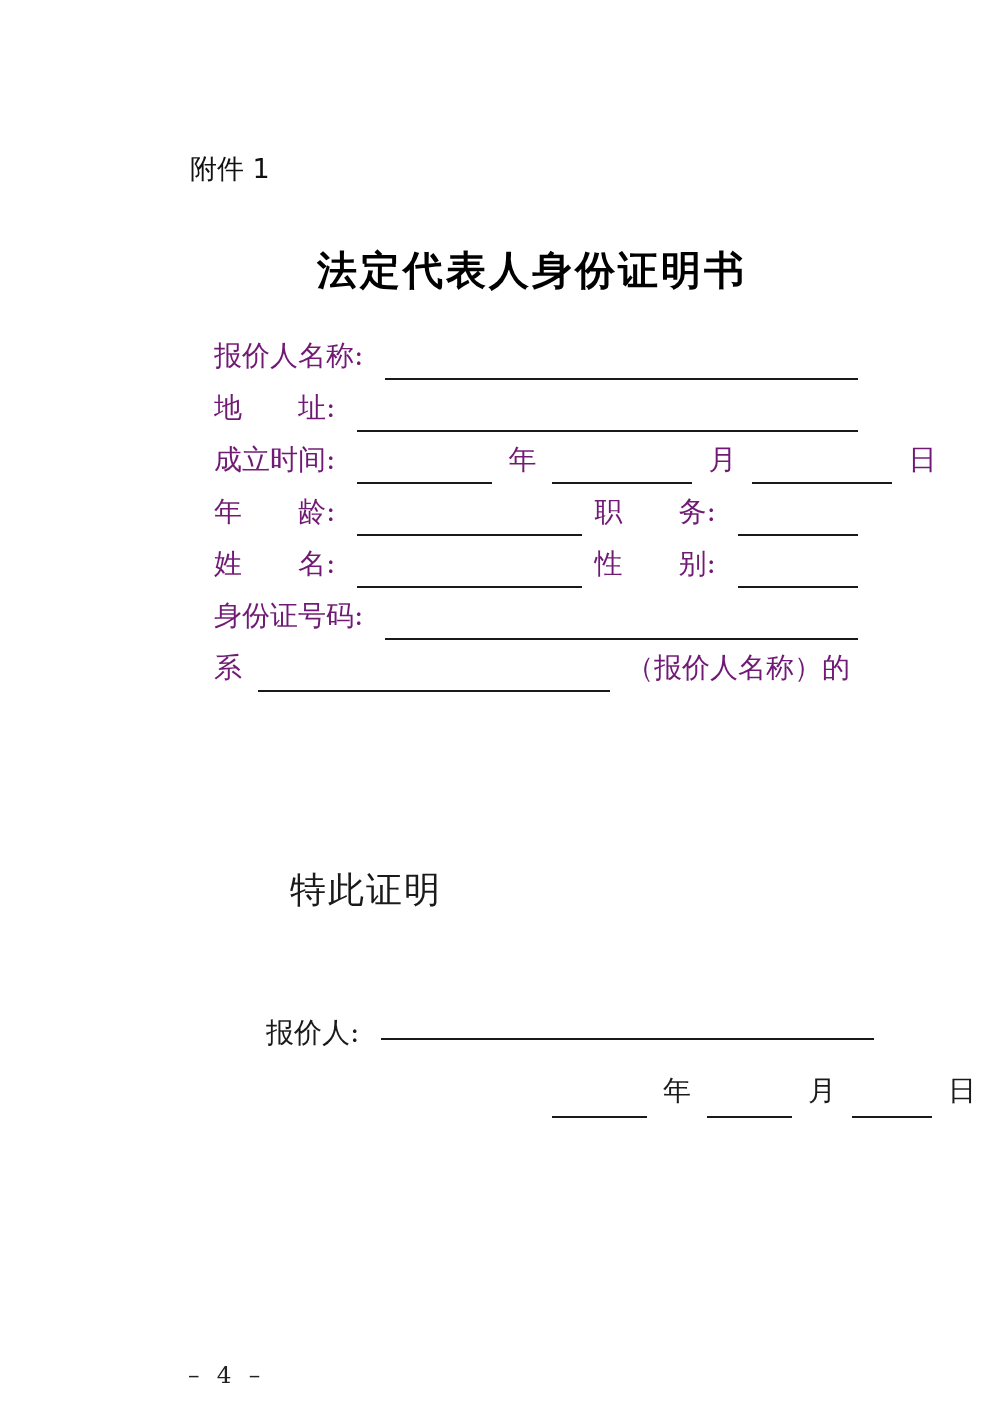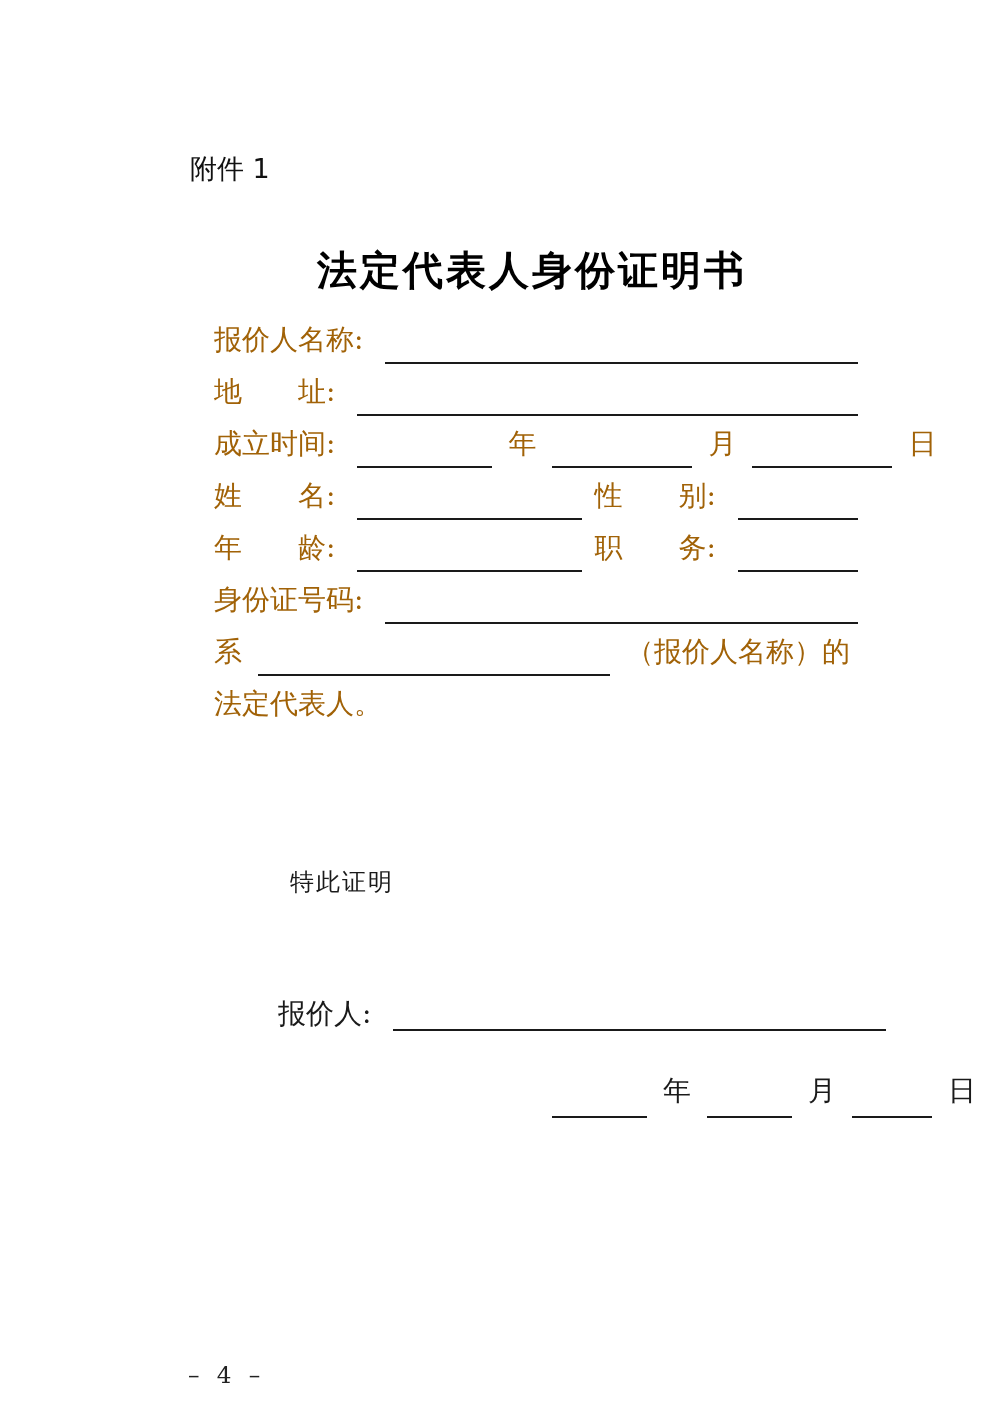--- a/index.html
+++ b/index.html
@@ -16,22 +16,22 @@
     position:absolute; left:150px; top:112px;
     font-family:"DejaVu Sans","Liberation Sans",sans-serif;
     font-size:27px; line-height:34px; color:#111;
   }
   .title {
     position:absolute; left:0; top:203px; width:100%;
     text-align:center; font-size:40px; font-weight:bold;
     letter-spacing:3px; color:#000000;
   }
   .form {
-    position:absolute; left:150px; top:284px; width:700px;
-    font-size:28px; color:#a16207;
+    position:absolute; left:150px; top:300px; width:700px;
+    font-size:28px; color:#701a75;
   }
   .row {
     display:flex; align-items:flex-end;
     height:48px; line-height:1.15;
     white-space:nowrap;
   }
   .lbl { flex:0 0 auto; }
   .blank {
     display:inline-block;
     border-bottom:2px solid #1a1a1a;
@@ -41,25 +41,25 @@
   .blank.nofirstgap { margin-left:4px; }
   .w135 { width:135px; }
   .w140 { width:140px; }
   .w225 { width:225px; margin-right:0; }
   .w95 { width:95px; }
   .w85 { width:85px; }
   .w80 { width:80px; }
   .suffix { flex:0 0 auto; }
   .certify {
     position:absolute; left:250px; top:826px;
-    font-size:24px; letter-spacing:2px;
+    font-size:36px; letter-spacing:2px;
   }
   .sign-row {
-    position:absolute; left:226px; top:962px; width:640px;
-    display:flex; align-items:center; font-size:28px;
+    position:absolute; left:214px; top:962px; width:640px;
+    display:flex; align-items:flex-start; font-size:28px;
     height:40px; white-space:nowrap;
   }
   .date-row {
     position:absolute; left:512px; top:1058px; width:340px;
     display:flex; align-items:flex-end; font-size:28px;
     height:40px; white-space:nowrap;
   }
   .footer {
     position:absolute; left:148px; top:1322px;
     font-size:23px; letter-spacing:5px; color:#222;
@@ -92,47 +92,44 @@
       <span class="blank fixed w135"></span>
       <span class="suffix">年</span>
       <span class="blank fixed w140 nofirstgap"></span>
       <span class="suffix">月</span>
       <span class="blank fixed w140 nofirstgap"></span>
       <span class="suffix">日</span>
     </div>
 
 
     <div class="row">
-      <span class="lbl">姓　　名:</span>
+      <span class="lbl">年　　龄:</span>
       <span class="blank fixed w225"></span>
-      <span class="lbl">性　　别:</span>
+      <span class="lbl">职　　务:</span>
       <span class="blank"></span>
     </div>
 
     <div class="row">
-      <span class="lbl">年　　龄:</span>
+      <span class="lbl">姓　　名:</span>
       <span class="blank fixed w225"></span>
-      <span class="lbl">职　　务:</span>
+      <span class="lbl">性　　别:</span>
       <span class="blank"></span>
     </div>
 
     <div class="row">
       <span class="lbl">身份证号码:</span>
       <span class="blank"></span>
     </div>
 
     <div class="row">
       <span class="lbl">系</span>
       <span class="blank nofirstgap"></span>
       <span class="suffix">（报价人名称）的</span>
     </div>
 
-    <div class="row">
-      <span class="lbl">法定代表人。</span>
-    </div>
 
   </div>
 
   <div class="certify">特此证明</div>
 
   <div class="sign-row">
     <span class="lbl">报价人:</span>
     <span class="blank"></span>
   </div>
 

